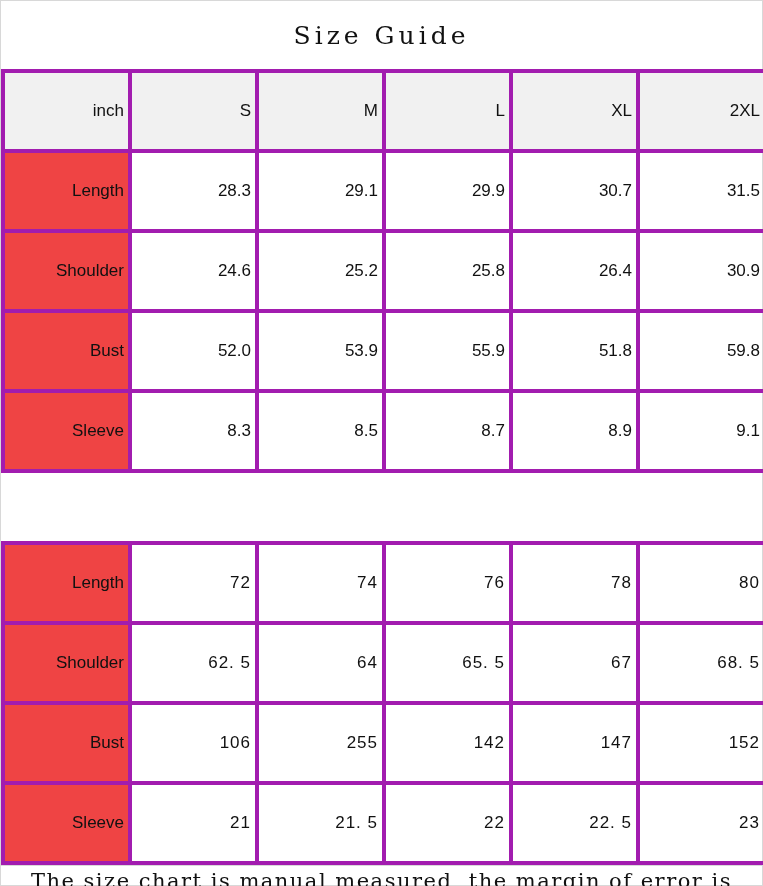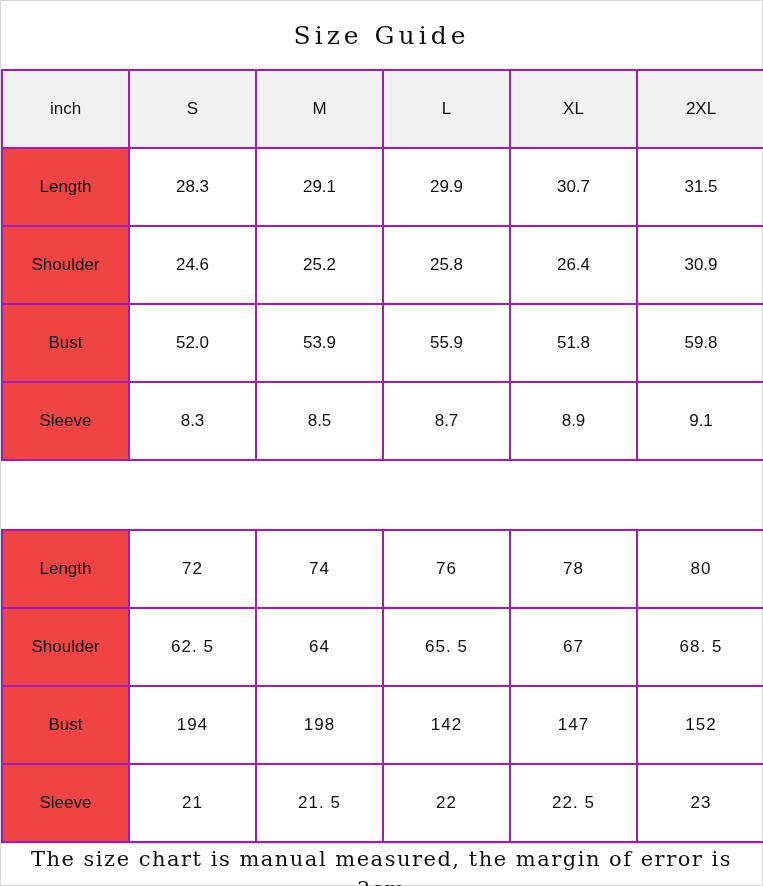--- a/index.html
+++ b/index.html
@@ -33,22 +33,22 @@
     letter-spacing: 4px;
     color: #111;
     flex: 0 0 auto;
   }
   table.size-table {
     width: 100%;
     border-collapse: collapse;
     table-layout: fixed;
   }
   table.size-table td {
-    border: 2px solid #a21caf;
-    text-align: center;
+    border: 4px solid #a21caf;
+    text-align: right;
     vertical-align: middle;
     font-size: 17px;
     color: #111;
     height: 68px;
     padding: 4px;
   }
   table.size-table td.head-cell {
     background: #f1f1f1;
     font-weight: normal;
   }
@@ -186,22 +186,22 @@
       <tr>
         <td class="row-label">Shoulder</td>
         <td>62. 5</td>
         <td>64</td>
         <td>65. 5</td>
         <td>67</td>
         <td>68. 5</td>
       </tr>
       <tr>
         <td class="row-label">Bust</td>
-        <td>194</td>
-        <td>198</td>
+        <td>106</td>
+        <td>255</td>
         <td>142</td>
         <td>147</td>
         <td>152</td>
       </tr>
       <tr>
         <td class="row-label">Sleeve</td>
         <td>21</td>
         <td>21. 5</td>
         <td>22</td>
         <td>22. 5</td>

